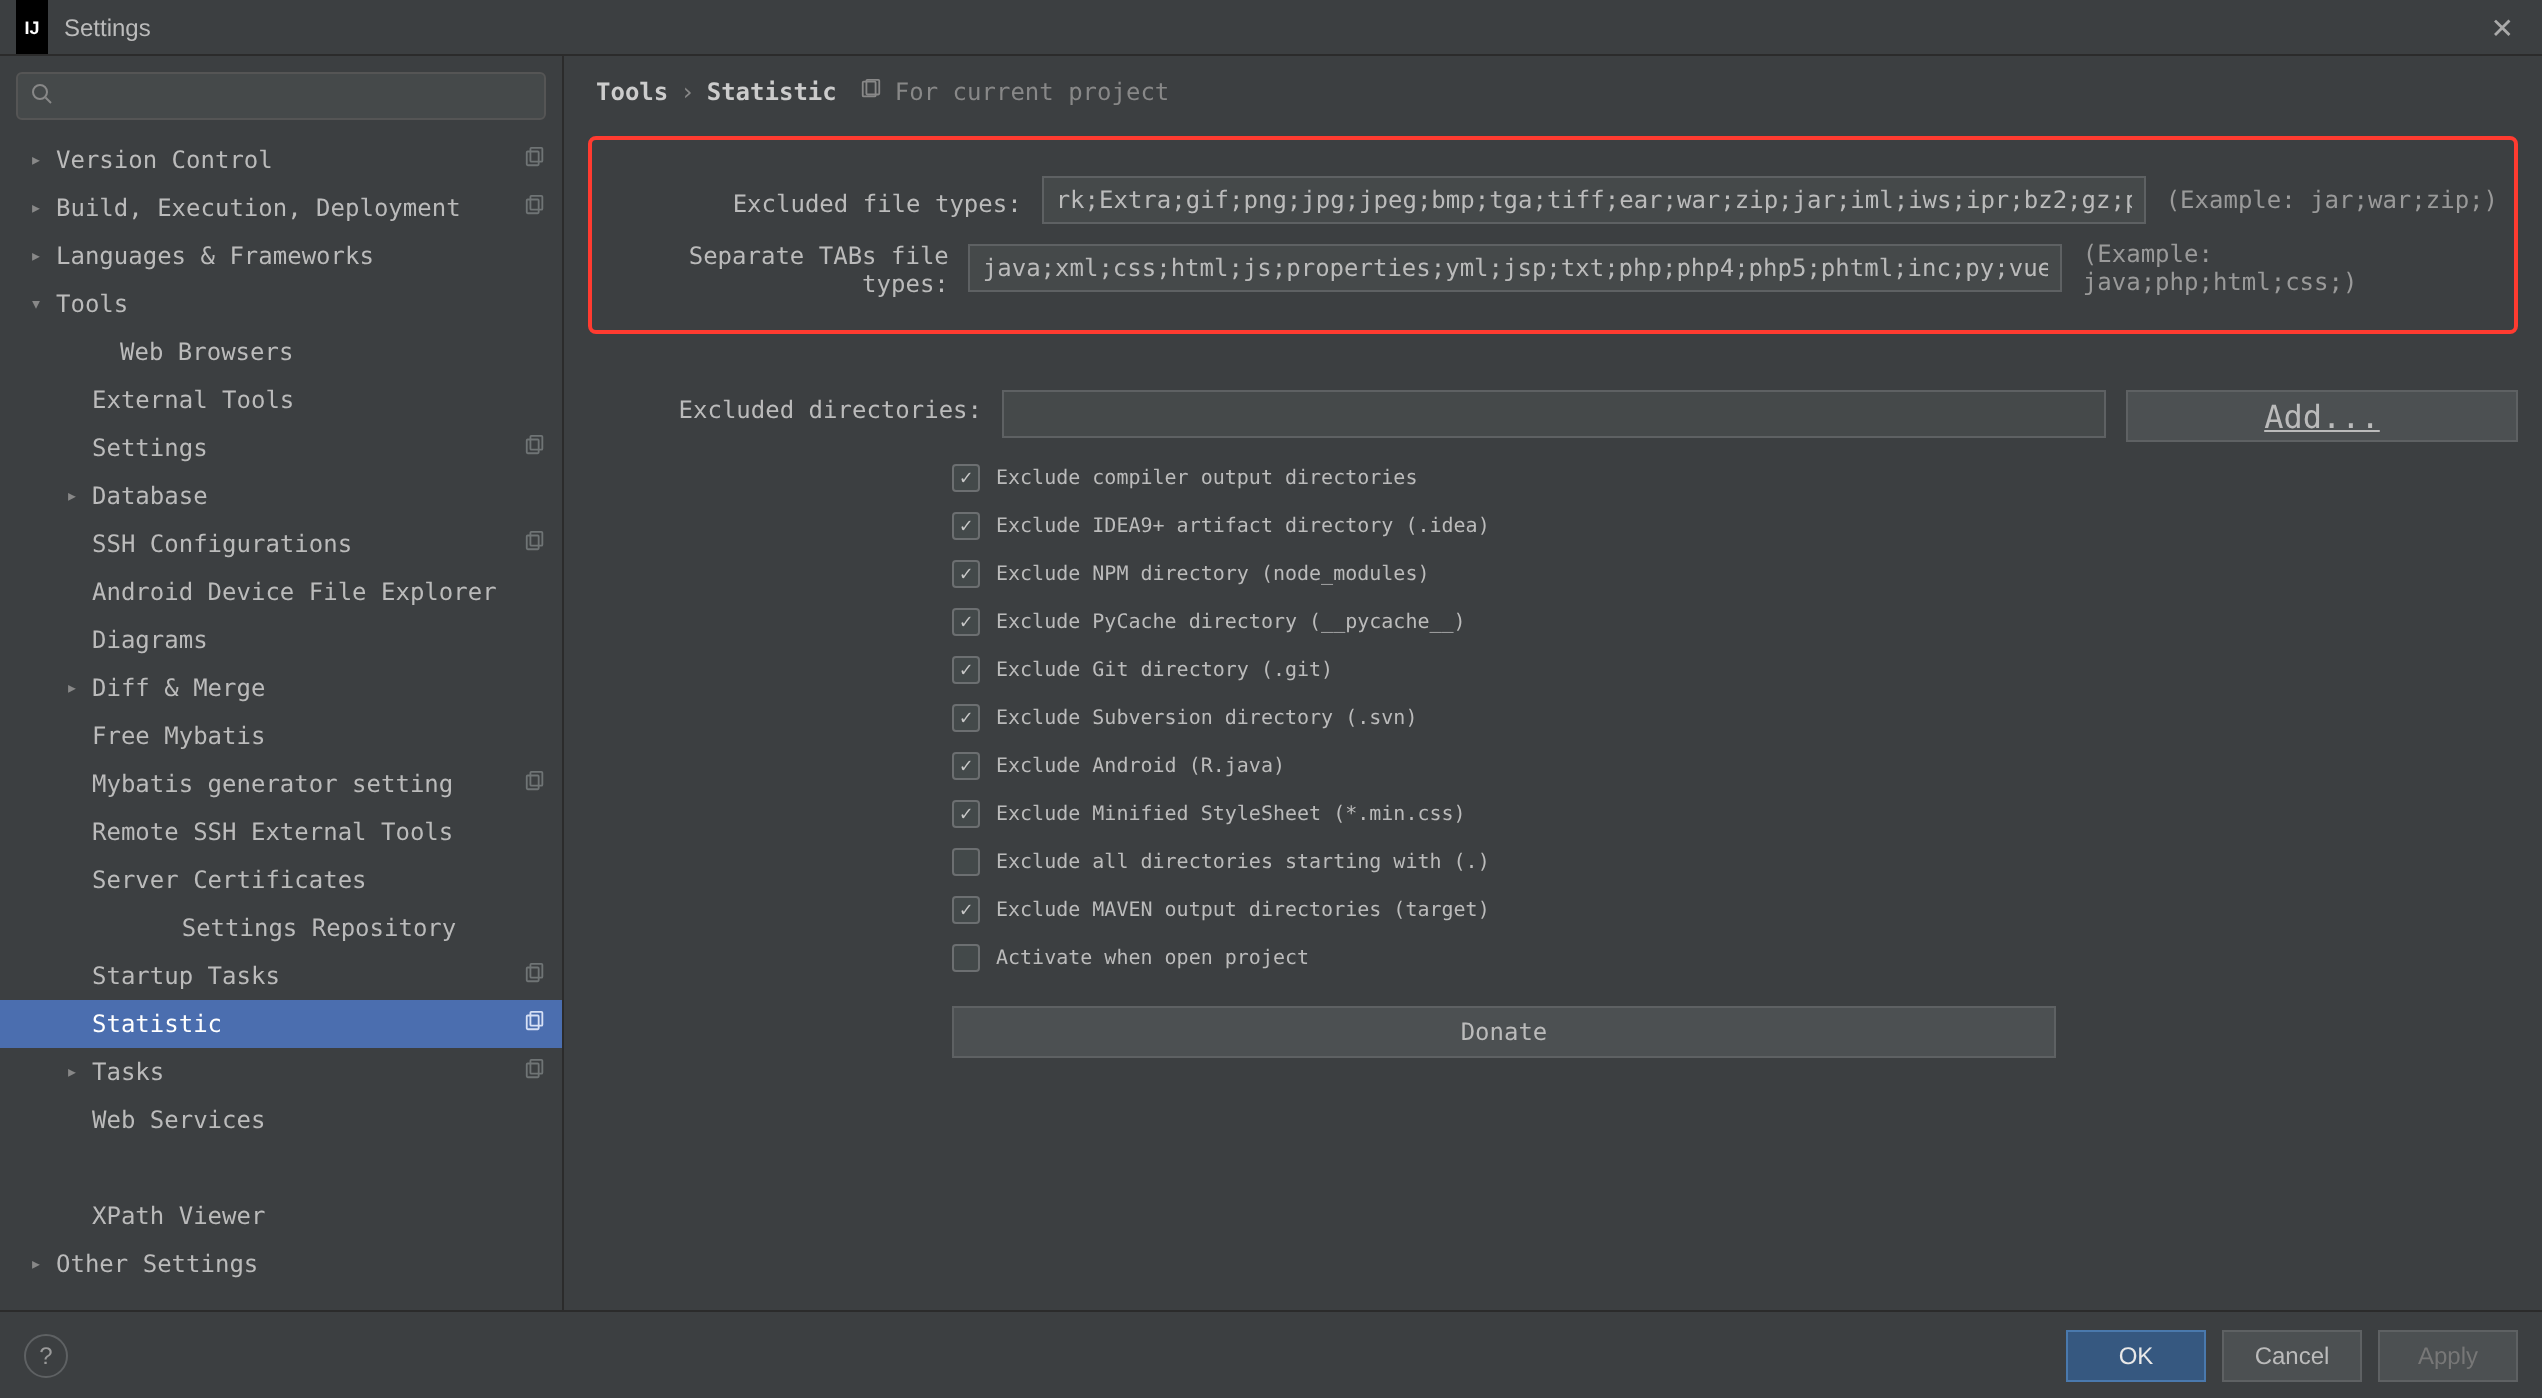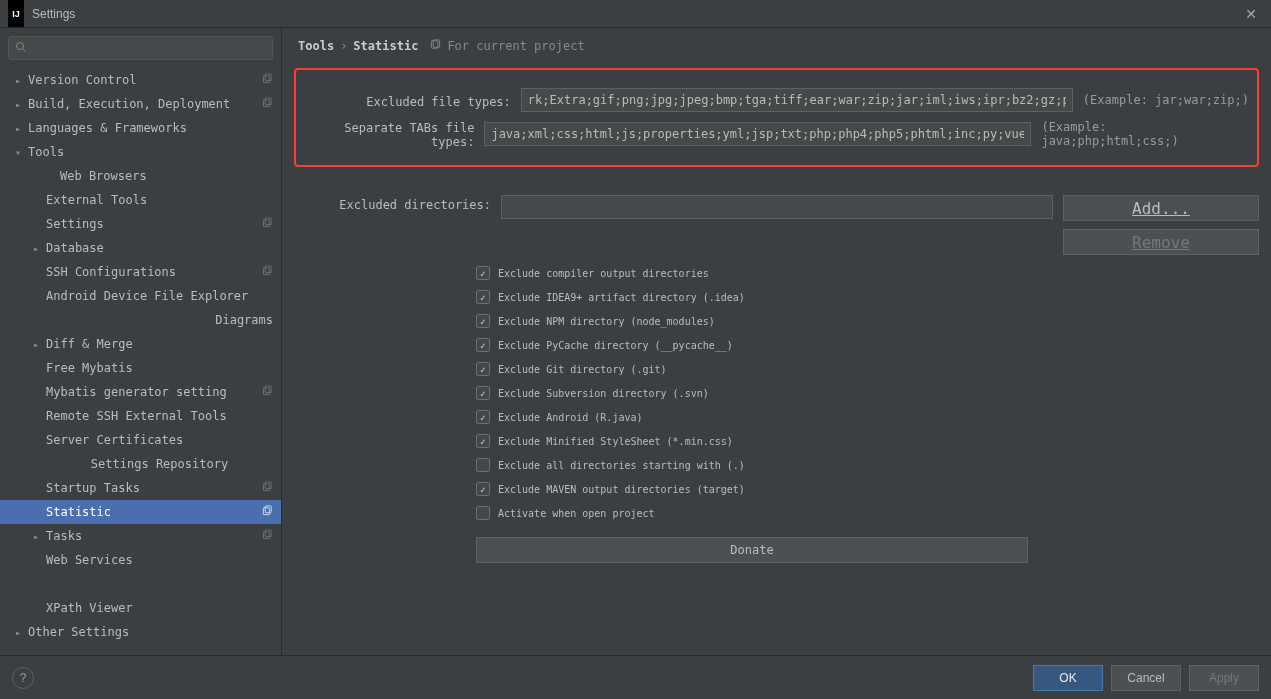--- a/index.html
+++ b/index.html
@@ -320,21 +320,21 @@
           <span>SSH Configurations</span>
           <span class="copy-icon"><svg width="11" height="11" viewBox="0 0 24 24" fill="none" stroke="currentColor" stroke-width="2">
               <rect x="3" y="6" width="13" height="15" rx="1"></rect>
               <rect x="7" y="2" width="13" height="15" rx="1"></rect>
             </svg></span>
         </div>
         <div class="tree-item" style="padding-left: 30px;">
           <span class="arrow none">▸</span>
           <span>Android Device File Explorer</span>
         </div>
-        <div class="tree-item" style="padding-left: 30px; justify-content: flex-end;">
+        <div class="tree-item" style="padding-left: 30px;">
           <span class="arrow none">▸</span>
           <span>Diagrams</span>
         </div>
         <div class="tree-item" style="padding-left: 30px;">
           <span class="arrow">▸</span>
           <span>Diff &amp; Merge</span>
         </div>
         <div class="tree-item" style="padding-left: 30px;">
           <span class="arrow none">▸</span>
           <span>Free Mybatis</span>
@@ -424,21 +424,20 @@
           <input class="text-input" type="text" value="java;xml;css;html;js;properties;yml;jsp;txt;php;php4;php5;phtml;inc;py;vue;kt" style="">
           <div class="example">(Example: java;php;html;css;)</div>
         </div>
       </div>
 
       <div class="row top">
         <div class="label">Excluded directories:</div>
         <textarea class="dir-area" style=""></textarea>
         <div class="dir-right-buttons">
           <button class="btn">Add...</button>
-          <button class="btn disabled">Remove</button>
         </div>
       </div>
 
       <div class="check-list" id="check-list">
           <div class="check-item">
             <span class="cbx checked"></span>
             <span>Exclude compiler output directories</span>
           </div>
           <div class="check-item">
             <span class="cbx checked"></span>

